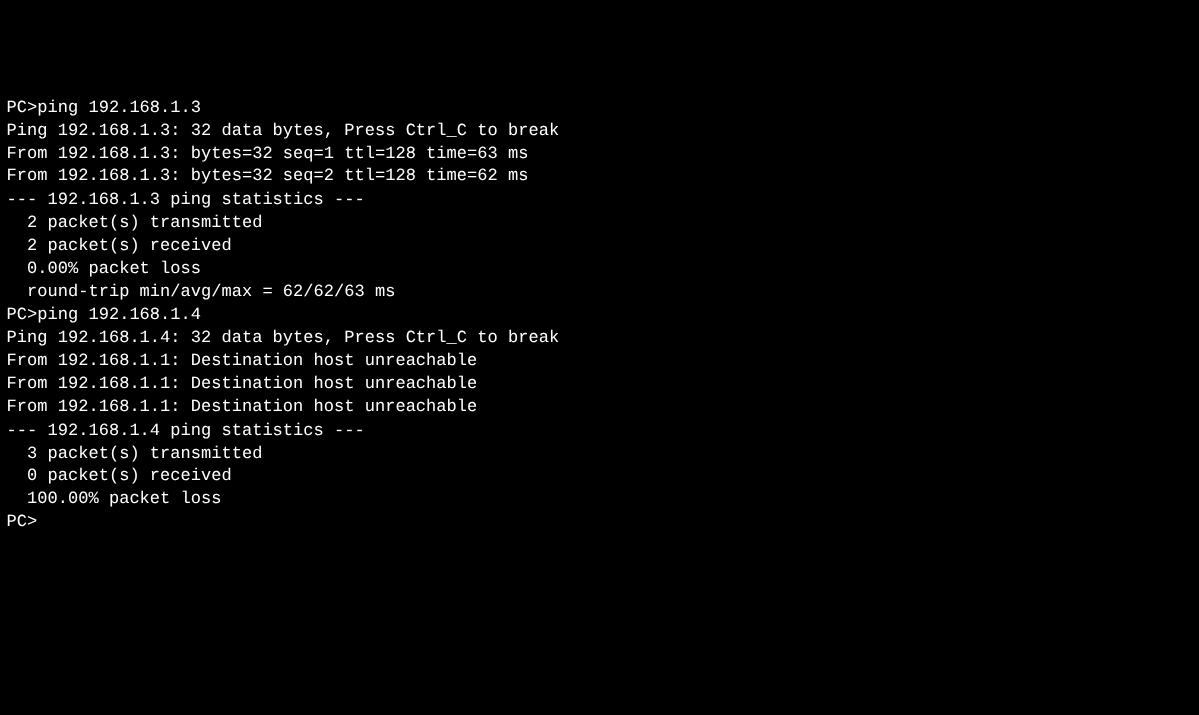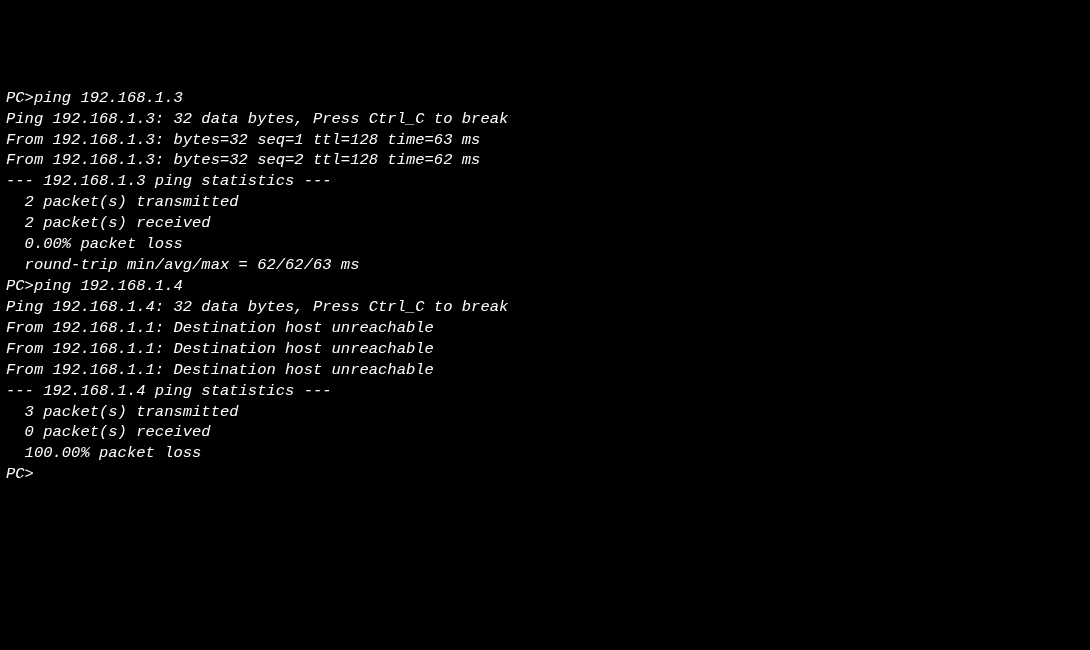--- a/index.html
+++ b/index.html
@@ -8,21 +8,21 @@
       color: #ffffff;
       font-family: 'Consolas', 'Courier New', monospace;
       font-size: 15.5px;
       line-height: 1.35;
       padding: 4px 6px;
       width: 1090px;
       height: 650px;
       overflow: hidden;
       white-space: pre;
     }
-    .line { display: block; font-style: italic; }
+    .line { display: block; }
   </style>
 </head>
 <body>
 
 
 
 <div><span class="line">PC&gt;ping 192.168.1.3</span><span class="line"></span><span class="line">Ping 192.168.1.3: 32 data bytes, Press Ctrl_C to break</span><span class="line">From 192.168.1.3: bytes=32 seq=1 ttl=128 time=63 ms</span><span class="line">From 192.168.1.3: bytes=32 seq=2 ttl=128 time=62 ms</span><span class="line"></span><span class="line">--- 192.168.1.3 ping statistics ---</span><span class="line">  2 packet(s) transmitted</span><span class="line">  2 packet(s) received</span><span class="line">  0.00% packet loss</span><span class="line">  round-trip min/avg/max = 62/62/63 ms</span><span class="line"></span><span class="line">PC&gt;ping 192.168.1.4</span><span class="line"></span><span class="line">Ping 192.168.1.4: 32 data bytes, Press Ctrl_C to break</span><span class="line">From 192.168.1.1: Destination host unreachable</span><span class="line">From 192.168.1.1: Destination host unreachable</span><span class="line">From 192.168.1.1: Destination host unreachable</span><span class="line"></span><span class="line">--- 192.168.1.4 ping statistics ---</span><span class="line">  3 packet(s) transmitted</span><span class="line">  0 packet(s) received</span><span class="line">  100.00% packet loss</span><span class="line"></span><span class="line">PC&gt;</span></div>
 
 
 

